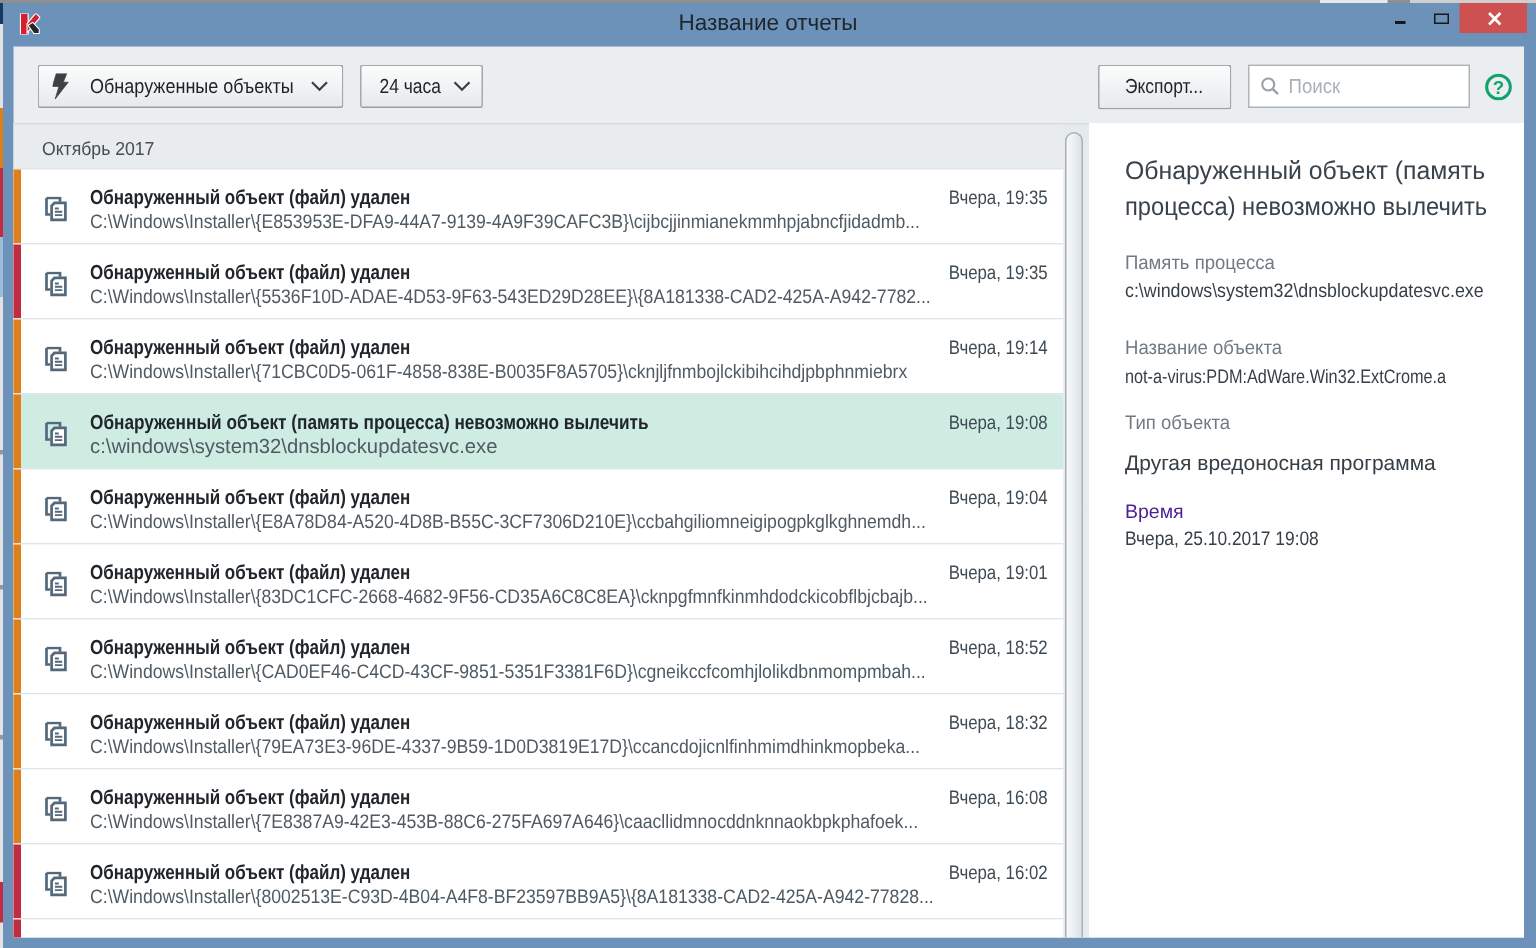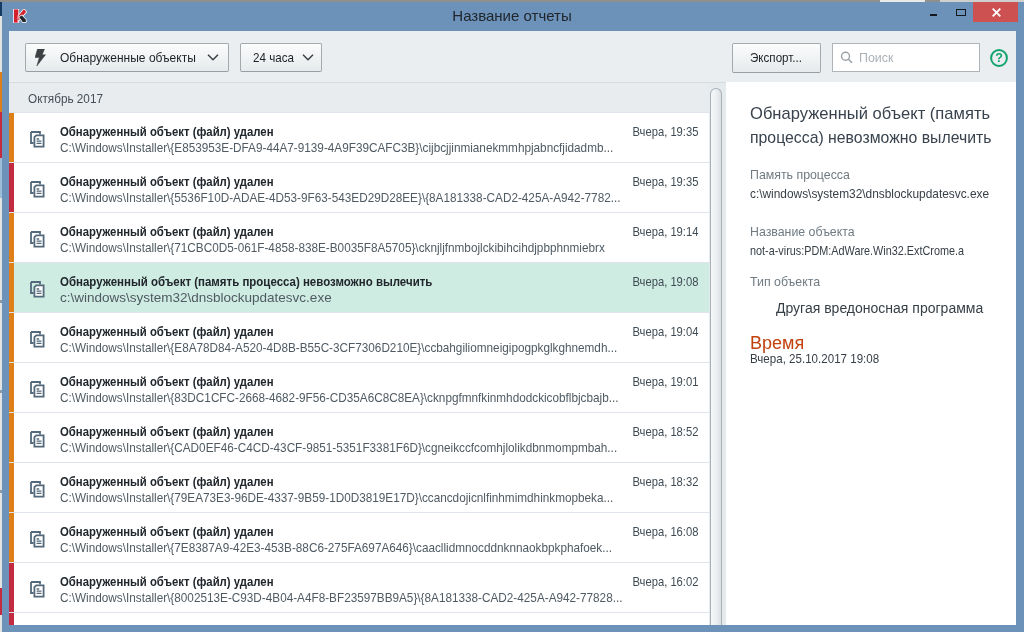--- a/index.html
+++ b/index.html
@@ -212,15 +212,15 @@
 <div class="abs" style="left:710px;top:88px;width:12px;height:537px;background:linear-gradient(90deg,#f5f7f8 0%,#eef1f3 45%,#dce1e5 100%);border:1px solid #a9b1b8;border-bottom:none;border-radius:6px 6px 0 0;"></div>
 
 <div class="abs" style="left:726px;top:82px;width:290px;height:543px;background:#ffffff;"></div>
 <div class="abs" style="left:750px;top:102px;font-size:17px;line-height:24px;color:#39434d;white-space:pre;transform:scaleX(0.974);transform-origin:0 0;">Обнаруженный объект (память</div>
 <div class="abs" style="left:750px;top:126px;font-size:17px;line-height:24px;color:#39434d;white-space:pre;transform:scaleX(0.93);transform-origin:0 0;">процесса) невозможно вылечить</div>
 <div class="abs" style="left:750px;top:167px;font-size:13px;color:#6f7a82;white-space:pre;transform:scaleX(0.95);transform-origin:0 0;">Память процесса</div>
 <div class="abs" style="left:750px;top:186px;font-size:13px;color:#363e46;white-space:pre;transform:scaleX(0.914);transform-origin:0 0;">c:\windows\system32\dnsblockupdatesvc.exe</div>
 <div class="abs" style="left:750px;top:223.5px;font-size:13px;color:#6f7a82;white-space:pre;transform:scaleX(0.95);transform-origin:0 0;">Название объекта</div>
 <div class="abs" style="left:750px;top:243px;font-size:13px;color:#363e46;white-space:pre;transform:scaleX(0.834);transform-origin:0 0;">not-a-virus:PDM:AdWare.Win32.ExtCrome.a</div>
 <div class="abs" style="left:750px;top:274px;font-size:13px;color:#6f7a82;white-space:pre;transform:scaleX(0.95);transform-origin:0 0;">Тип объекта</div>
-<div class="abs" style="left:750px;top:300px;font-size:14px;color:#363e46;white-space:pre;transform:scaleX(1);transform-origin:0 0;margin-left:26px;">Другая вредоносная программа</div>
-<div class="abs" style="left:750px;top:333px;font-size:18px;color:#c2410c;white-space:pre;transform:scaleX(1);transform-origin:0 0;">Время</div>
+<div class="abs" style="left:750px;top:300px;font-size:14px;color:#363e46;white-space:pre;transform:scaleX(1);transform-origin:0 0;">Другая вредоносная программа</div>
+<div class="abs" style="left:750px;top:333px;font-size:13px;color:#4c1d95;white-space:pre;transform:scaleX(1);transform-origin:0 0;">Время</div>
 <div class="abs" style="left:750px;top:351px;font-size:13px;color:#363e46;white-space:pre;transform:scaleX(0.89);transform-origin:0 0;">Вчера, 25.10.2017 19:08</div>
 
 </body></html>

